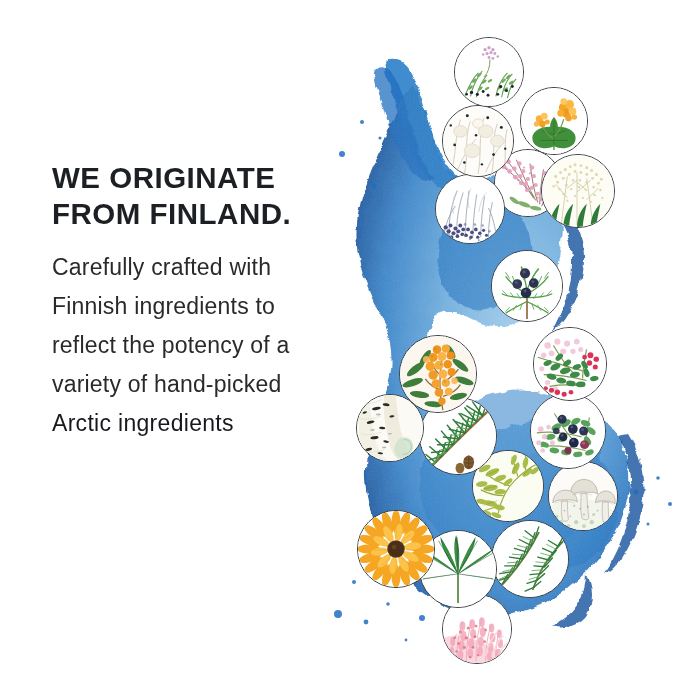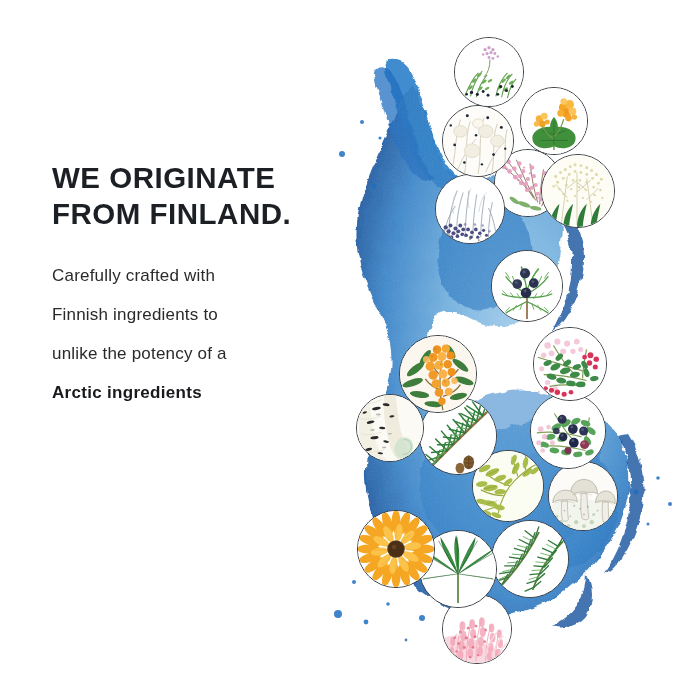--- a/index.html
+++ b/index.html
@@ -18,28 +18,28 @@
   }
   .headline{
     font-weight:bold;
     font-size:29.5px;
     line-height:36px;
     letter-spacing:0.5px;
     color:#1c2024;
     white-space:pre-line;
   }
   .body-copy{
-    margin-top:24px;
-    font-size:17px;
+    margin-top:16px;
+    font-size:23px;
     line-height:39px;
     letter-spacing:0.2px;
     color:#2a2a2a;
   }
   .body-copy .ln{ display:block; white-space:pre; }
-  .body-copy .ln.bold{ font-weight:bold; color:#17191c; letter-spacing:0.3px;}
+  .body-copy .ln.bold{ font-weight:normal; color:#17191c; letter-spacing:0.3px;}
 
   
   .map-wrap{ position:absolute; left:318px; top:26px; width:361px; height:640px; }
   .map-svg{ position:absolute; inset:0; width:100%; height:100%; }
 
   
   .medallion{
     position:absolute;
     border-radius:50%;
     background:#ffffff;
@@ -52,21 +52,22 @@
 <body>
 
 <div id="stage">
 
   <div class="text-col">
     <h1 class="headline">WE ORIGINATE
 FROM FINLAND.</h1>
     <div class="body-copy">
       <span class="ln">Carefully crafted with</span>
       <span class="ln">Finnish ingredients to</span>
-      <span class="ln">unlike the potency of a</span>
+      <span class="ln">reflect the potency of a</span>
+      <span class="ln">variety of hand-picked</span>
       <span class="ln bold">Arctic ingredients</span>
     </div>
   </div>
 
   <div class="map-wrap">
     <svg class="map-svg" viewBox="0 0 361 640" preserveAspectRatio="none">
       <defs>
         <radialGradient id="gDeep" cx="58%" cy="48%" r="62%">
           <stop offset="0%" stop-color="#9fcdee"></stop>
           <stop offset="42%" stop-color="#6aade0"></stop>

